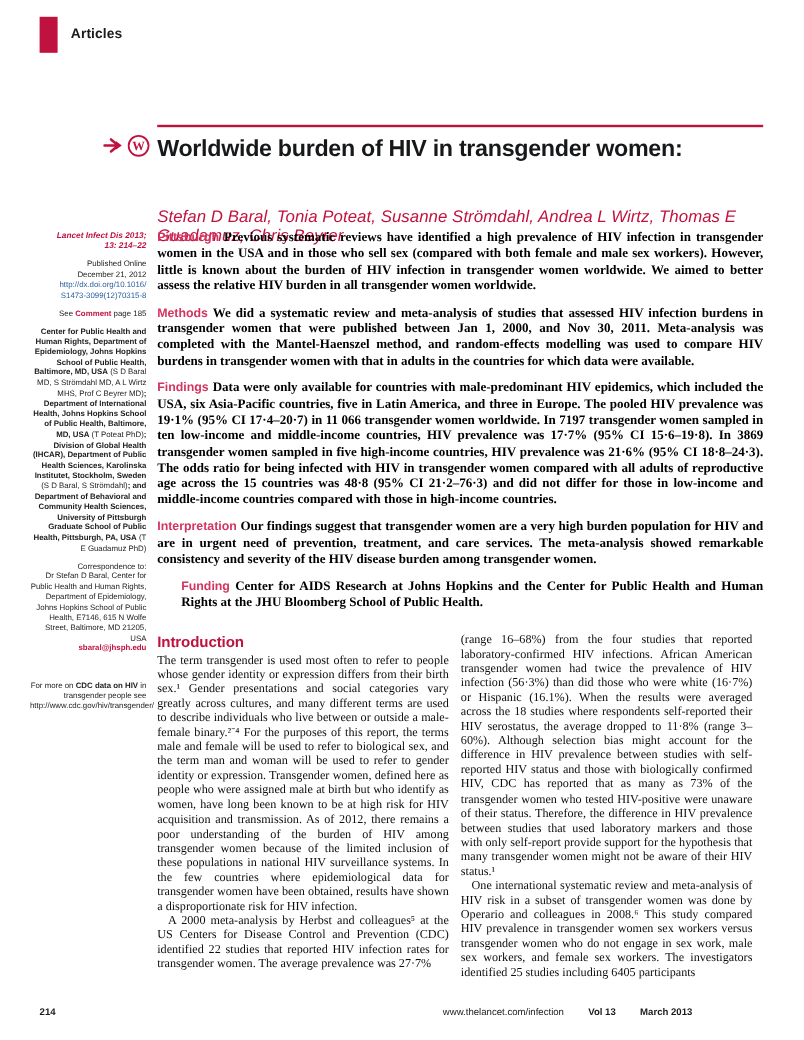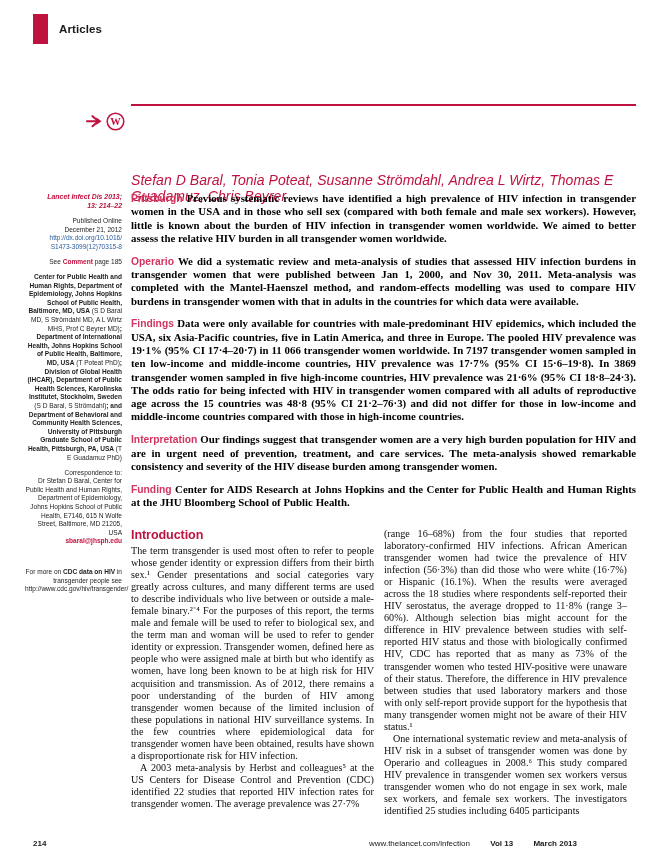--- a/index.html
+++ b/index.html
@@ -111,21 +111,21 @@
   }
   .sum-para {
     font-family: "Liberation Serif", serif;
     font-size: 10.85px;
     line-height: 13.3px;
     text-align: justify;
     font-weight: 700;
     color: #000;
     margin-bottom: 9.5px;
   }
-  .sum-para:last-child { margin-bottom: 0; }
+  .sum-para:last-child { margin-bottom: 0; margin-left: 20px; }
   .sum-label {
     font-family: "Liberation Sans", sans-serif;
     font-weight: 700;
     color: #d2355f;
     font-size: 10.3px;
   }
 
   
   .margin-col {
     position: absolute;
@@ -224,33 +224,34 @@
     </span>
     <span class="crossmark-icon">
       <svg width="19" height="19" viewBox="0 0 19 19">
         <circle cx="9.5" cy="9.5" r="8.3" fill="none" stroke="#c0123f" stroke-width="1.5"></circle>
         <text x="9.5" y="13.4" text-anchor="middle" font-family="Liberation Serif, serif" font-size="10.5" font-weight="700" fill="#c0123f">W</text>
       </svg>
     </span>
   </div>
 
   <h1 class="article-title">
+    <span>Worldwide burden of HIV in transgender women:</span>
   </h1>
 
   <div class="authors">Stefan D Baral, Tonia Poteat, Susanne Strömdahl, Andrea L Wirtz, Thomas E Guadamuz, Chris Beyrer</div>
 
   <div class="summary">
 
     <p class="sum-para">
       <span class="sum-label">Pittsburgh</span>
       <span>Previous systematic reviews have identified a high prevalence of HIV infection in transgender women in the USA and in those who sell sex (compared with both female and male sex workers). However, little is known about the burden of HIV infection in transgender women worldwide. We aimed to better assess the relative HIV burden in all transgender women worldwide.</span>
     </p>
 
     <p class="sum-para">
-      <span class="sum-label">Operario</span>
+      <span class="sum-label">Methods</span>
       <span>We did a systematic review and meta-analysis of studies that assessed HIV infection burdens in transgender women that were published between Jan 1, 2000, and Nov 30, 2011. Meta-analysis was completed with the Mantel-Haenszel method, and random-effects modelling was used to compare HIV burdens in transgender women with that in adults in the countries for which data were available.</span>
     </p>
 
     <p class="sum-para">
       <span class="sum-label">Findings</span>
       <span>Data were only available for countries with male-predominant HIV epidemics, which included the USA, six Asia-Pacific countries, five in Latin America, and three in Europe. The pooled HIV prevalence was 19·1% (95% CI 17·4–20·7) in 11 066 transgender women worldwide. In 7197 transgender women sampled in ten low-income and middle-income countries, HIV prevalence was 17·7% (95% CI 15·6–19·8). In 3869 transgender women sampled in five high-income countries, HIV prevalence was 21·6% (95% CI 18·8–24·3). The odds ratio for being infected with HIV in transgender women compared with all adults of reproductive age across the 15 countries was 48·8 (95% CI 21·2–76·3) and did not differ for those in low-income and middle-income countries compared with those in high-income countries.</span>
     </p>
 
     <p class="sum-para">
       <span class="sum-label">Interpretation</span>
@@ -284,21 +285,21 @@
       <div class="m-email">sbaral@jhsph.edu</div>
     </div>
 
     <div class="m-cdc"><span>For more on </span><span class="m-bold">CDC data on HIV</span><span> in transgender people see http://www.cdc.gov/hiv/transgender/</span></div>
   </div>
 
   <div class="body-cols">
     <div class="col">
       <div class="sec-head">Introduction</div>
       <p class="body-para">The term transgender is used most often to refer to people whose gender identity or expression differs from their birth sex.¹ Gender presentations and social categories vary greatly across cultures, and many different terms are used to describe individuals who live between or outside a male-female binary.²⁻⁴ For the purposes of this report, the terms male and female will be used to refer to biological sex, and the term man and woman will be used to refer to gender identity or expression. Transgender women, defined here as people who were assigned male at birth but who identify as women, have long been known to be at high risk for HIV acquisition and transmission. As of 2012, there remains a poor understanding of the burden of HIV among transgender women because of the limited inclusion of these populations in national HIV surveillance systems. In the few countries where epidemiological data for transgender women have been obtained, results have shown a disproportionate risk for HIV infection.</p>
-      <p class="body-para indent">A 2003 meta-analysis by Herbst and colleagues⁵ at the US Centers for Disease Control and Prevention (CDC) identified 22 studies that reported HIV infection rates for transgender women. The average prevalence was 27·7%</p>
+      <p class="body-para indent">A 2000 meta-analysis by Herbst and colleagues⁵ at the US Centers for Disease Control and Prevention (CDC) identified 22 studies that reported HIV infection rates for transgender women. The average prevalence was 27·7%</p>
     </div>
     <div class="col">
       <p class="body-para">(range 16–68%) from the four studies that reported laboratory-confirmed HIV infections. African American transgender women had twice the prevalence of HIV infection (56·3%) than did those who were white (16·7%) or Hispanic (16.1%). When the results were averaged across the 18 studies where respondents self-reported their HIV serostatus, the average dropped to 11·8% (range 3–60%). Although selection bias might account for the difference in HIV prevalence between studies with self-reported HIV status and those with biologically confirmed HIV, CDC has reported that as many as 73% of the transgender women who tested HIV-positive were unaware of their status. Therefore, the difference in HIV prevalence between studies that used laboratory markers and those with only self-report provide support for the hypothesis that many transgender women might not be aware of their HIV status.¹</p>
       <p class="body-para indent">One international systematic review and meta-analysis of HIV risk in a subset of transgender women was done by Operario and colleagues in 2008.⁶ This study compared HIV prevalence in transgender women sex workers versus transgender women who do not engage in sex work, male sex workers, and female sex workers. The investigators identified 25 studies including 6405 participants</p>
     </div>
   </div>
 
   <div class="footer-page">214</div>
   <div class="footer-right">
     <span class="url">www.thelancet.com/infection</span>

